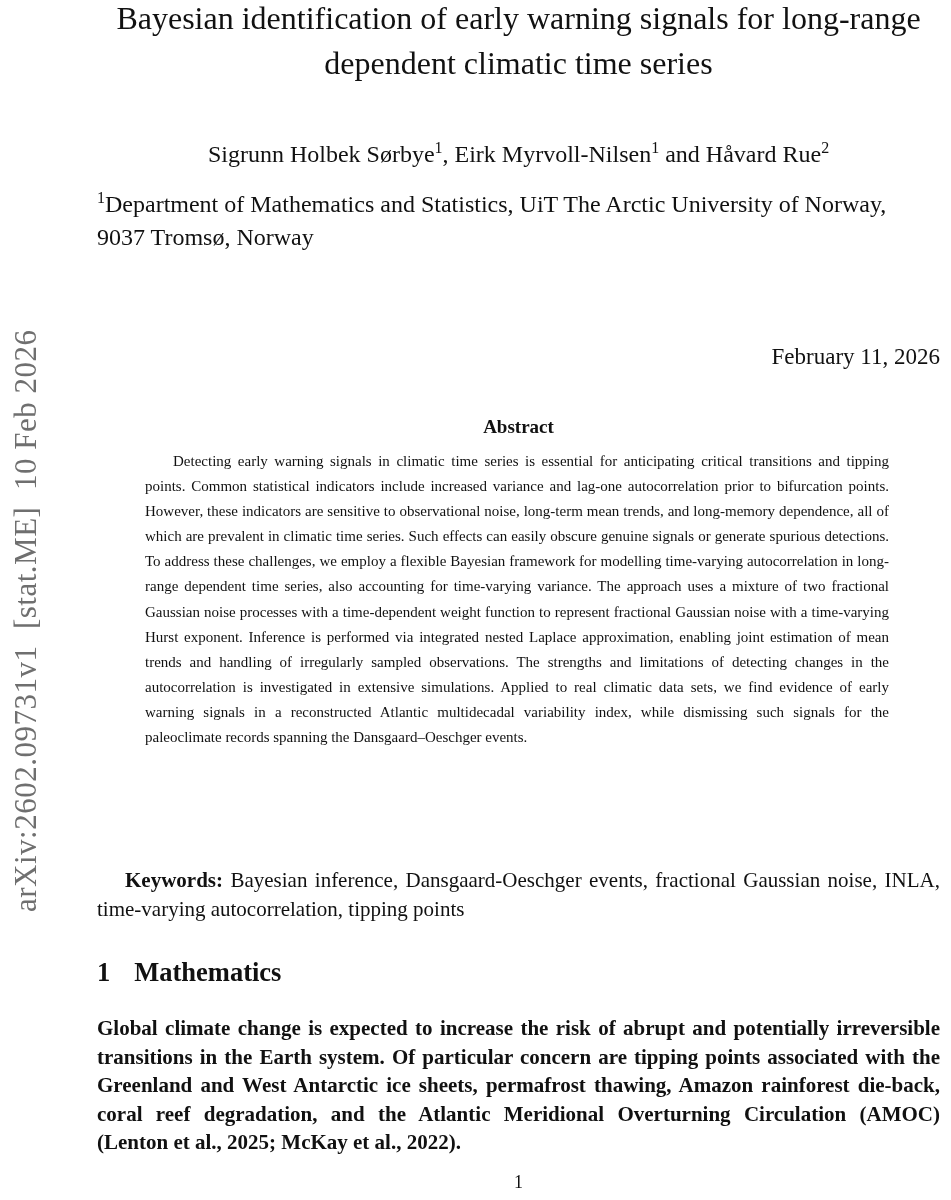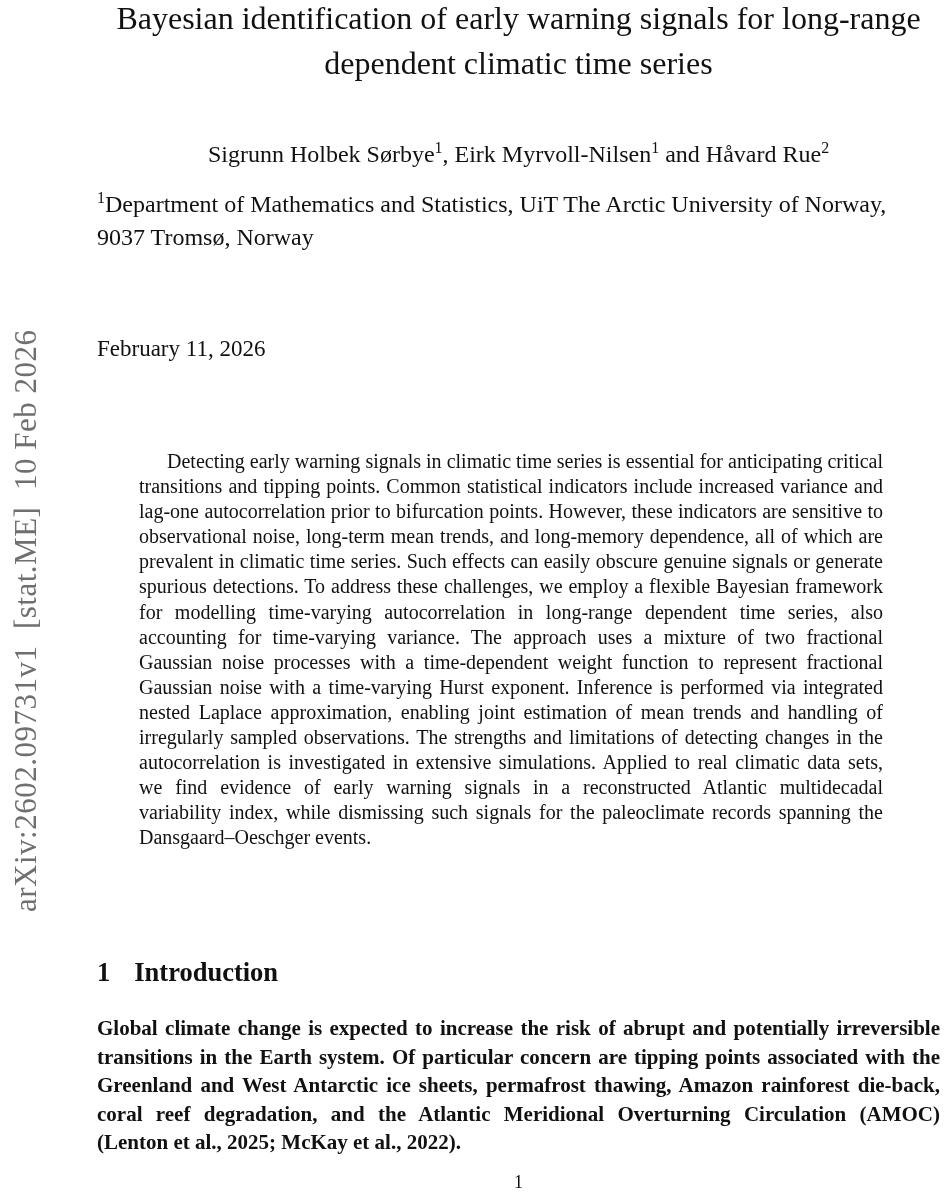--- a/index.html
+++ b/index.html
@@ -47,37 +47,37 @@
     line-height: 0;
   }
   .affiliations {
     top: 168px;
     font-size: 24px;
     line-height: 33px;
     text-align: left;
     margin-top: 20px;
   }
   .date {
-    top: 336px;
+    top: 344px;
     font-size: 23px;
-    text-align: left;
+    text-align: right;
   }
   .abstract-heading {
     top: 416px;
     font-size: 19px;
     font-weight: bold;
     text-align: center;
     margin: 0;
   }
   .abstract-body {
     position: absolute;
     top: 449px;
-    left: 139px;
+    left: 145px;
     width: 744px;
-    font-size: 20px;
+    font-size: 15px;
     line-height: 25.1px;
     text-align: justify;
     text-indent: 28px;
   }
   .keywords {
     top: 866px;
     font-size: 21px;
     line-height: 28.5px;
     text-align: justify;
     text-indent: 28px;
@@ -115,25 +115,29 @@
   <div class="content-block authors">
     <span>Sigrunn Holbek Sørbye</span><sup>1</sup><span>, </span><span>Eirk Myrvoll-Nilsen</span><sup>1</sup><span> and </span><span>Håvard Rue</span><sup>2</sup>
   </div>
 
   <div class="content-block affiliations">
     <div class="affiliation"><sup>1</sup><span>Department of Mathematics and Statistics, UiT The Arctic University of Norway, 9037 Tromsø, Norway</span></div>
   </div>
 
   <div class="content-block date">February 11, 2026</div>
 
+  <h2 class="content-block abstract-heading">Abstract</h2>
 
   <div class="abstract-body">Detecting early warning signals in climatic time series is essential for anticipating critical transitions and tipping points. Common statistical indicators include increased variance and lag-one autocorrelation prior to bifurcation points. However, these indicators are sensitive to observational noise, long-term mean trends, and long-memory dependence, all of which are prevalent in climatic time series. Such effects can easily obscure genuine signals or generate spurious detections. To address these challenges, we employ a flexible Bayesian framework for modelling time-varying autocorrelation in long-range dependent time series, also accounting for time-varying variance. The approach uses a mixture of two fractional Gaussian noise processes with a time-dependent weight function to represent fractional Gaussian noise with a time-varying Hurst exponent. Inference is performed via integrated nested Laplace approximation, enabling joint estimation of mean trends and handling of irregularly sampled observations. The strengths and limitations of detecting changes in the autocorrelation is investigated in extensive simulations. Applied to real climatic data sets, we find evidence of early warning signals in a reconstructed Atlantic multidecadal variability index, while dismissing such signals for the paleoclimate records spanning the Dansgaard–Oeschger events.</div>
 
+  <div class="content-block keywords">
+    <span class="kw-label">Keywords:</span><span> Bayesian inference, Dansgaard-Oeschger events, fractional Gaussian noise, INLA, time-varying autocorrelation, tipping points</span>
+  </div>
 
   <h2 class="content-block section-heading">
-    <span class="sec-num">1</span><span>Introduction</span>
+    <span class="sec-num">1</span><span>Mathematics</span>
   </h2>
 
   <div class="content-block body-paragraph">Global climate change is expected to increase the risk of abrupt and potentially irreversible transitions in the Earth system. Of particular concern are tipping points associated with the Greenland and West Antarctic ice sheets, permafrost thawing, Amazon rainforest die-back, coral reef degradation, and the Atlantic Meridional Overturning Circulation (AMOC) (Lenton et al., 2025; McKay et al., 2022).</div>
 
   <div class="content-block page-number">1</div>
 
 </div>
 
 </body></html>

